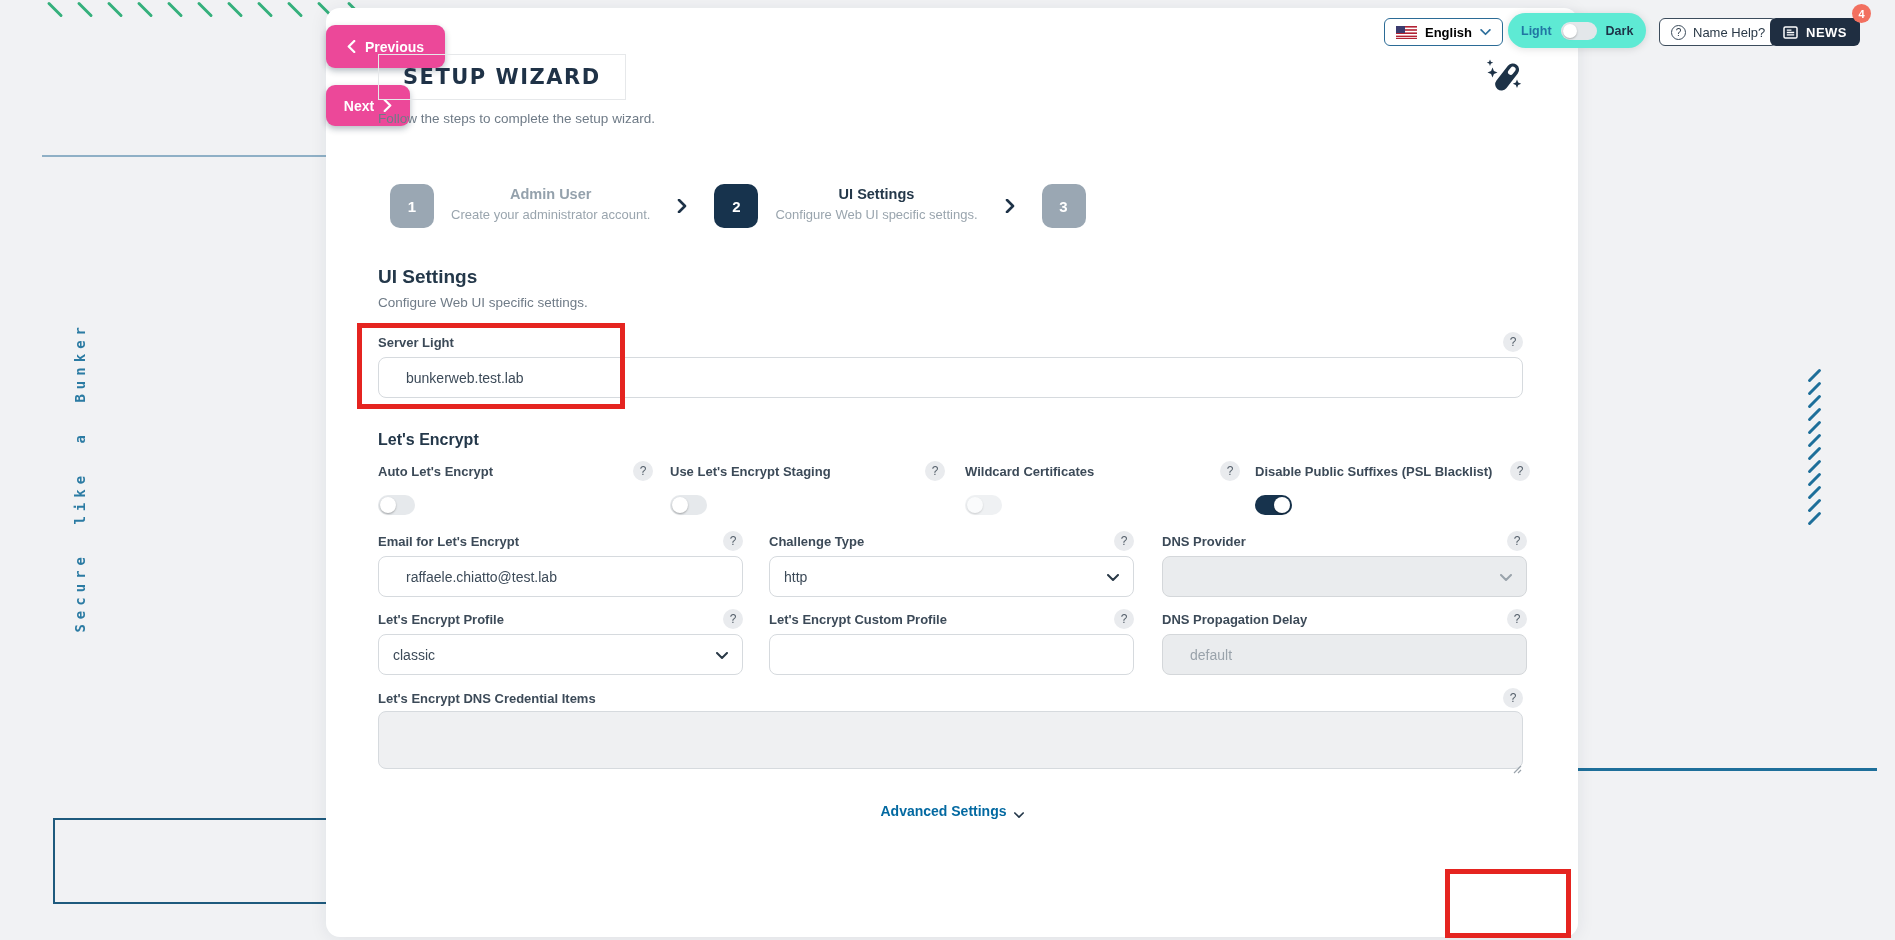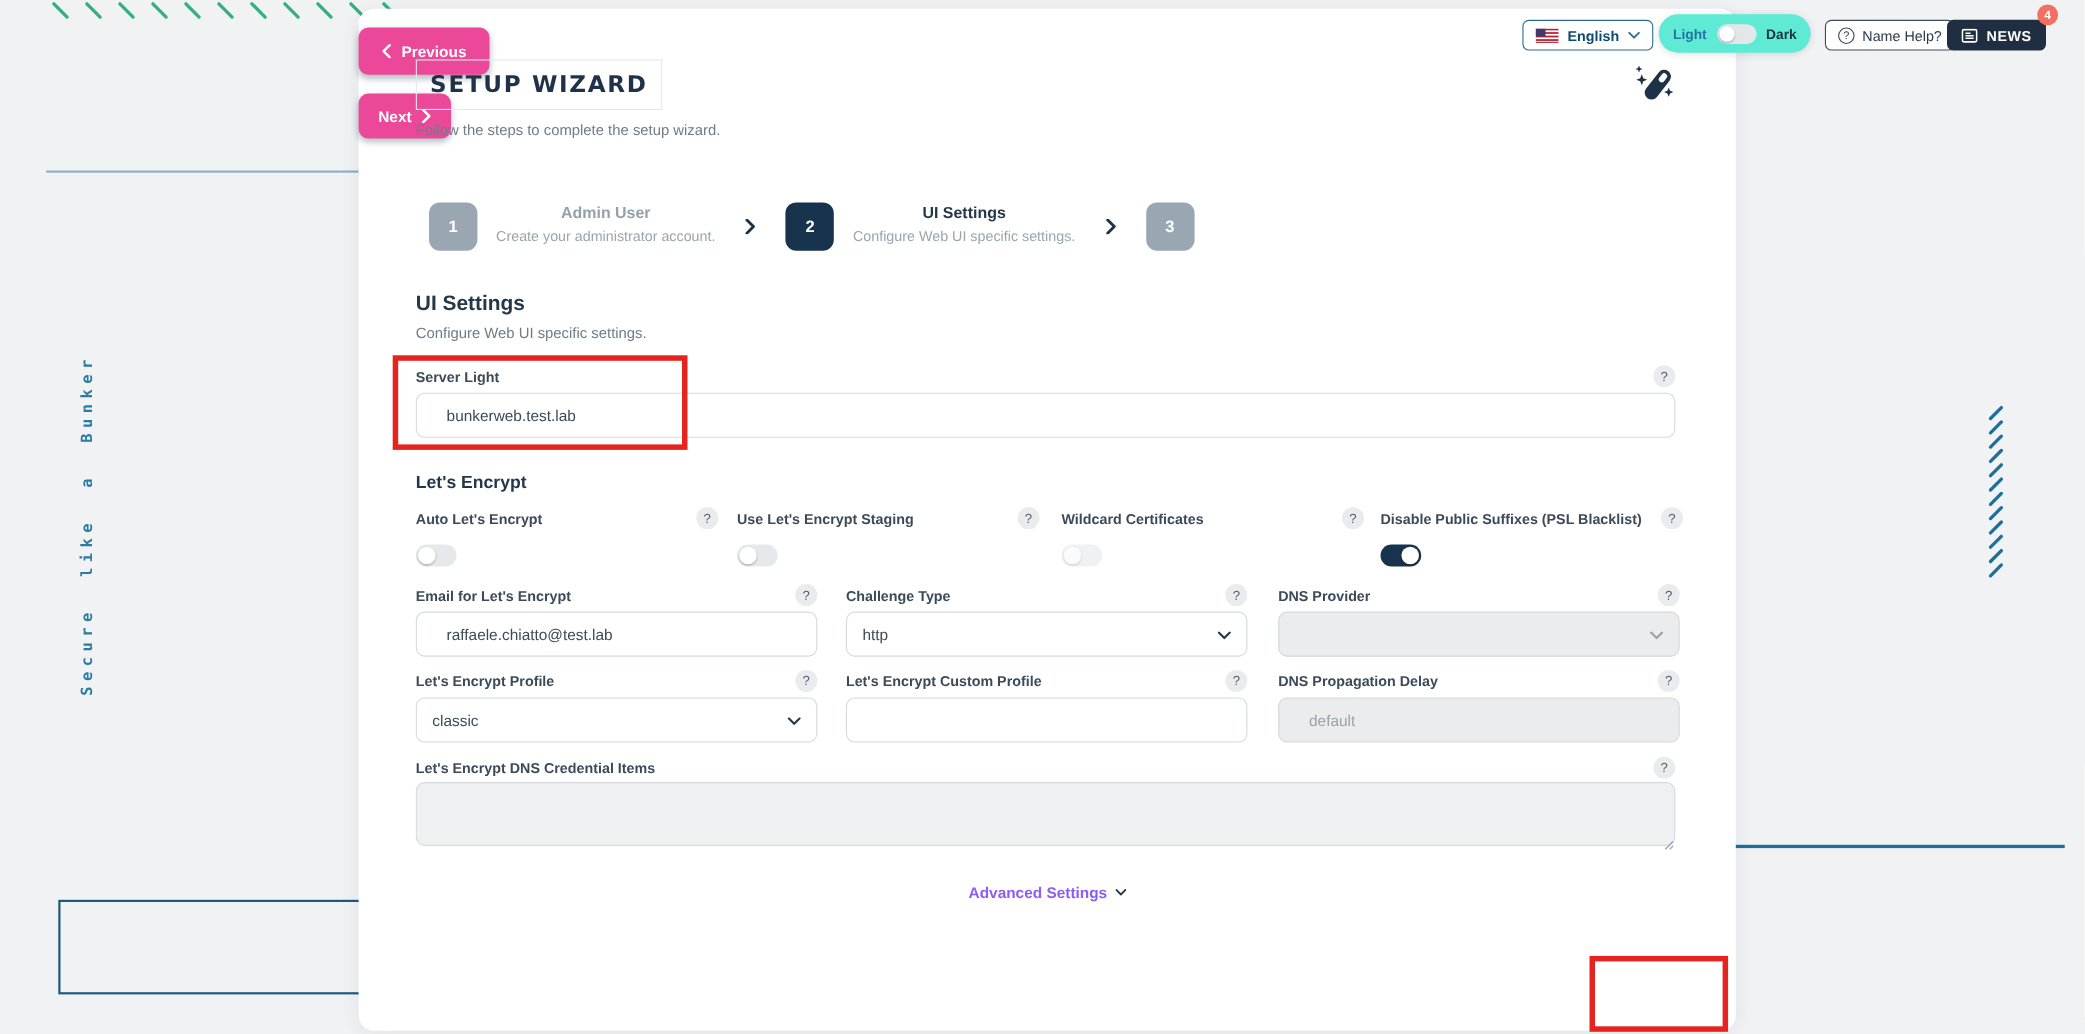--- a/index.html
+++ b/index.html
@@ -33,21 +33,21 @@
     background:#ffffff; border-radius:14px; z-index:1;
     box-shadow:0 2px 18px rgba(20,40,60,.08);
   }
 
   
   .controls { position:absolute; z-index:3; }
   .lang-btn {
     left:1384px; top:18px; height:28px;
     display:flex; align-items:center; gap:8px; padding:0 11px;
     background:#fff; border:1px solid #2b6b96; border-radius:6px;
-    color:#0c4a6e; font-size:13px; font-weight:bold; cursor:pointer;
+    color:#000000; font-size:13px; font-weight:bold; cursor:pointer;
   }
   .theme-pill {
     left:1508px; top:13px; height:35px; border-radius:18px;
     display:flex; align-items:center; gap:9px; padding:0 13px;
     background:#5eead4; box-shadow:0 1px 8px rgba(0,0,0,.13);
   }
   .theme-pill .light { color:#2176a3; font-size:12.5px; font-weight:bold; }
   .theme-pill .dark  { color:#1d3247; font-size:12.5px; font-weight:bold; }
   .theme-switch { width:36px; height:18px; border-radius:9px; background:#e3e7ea; position:relative; cursor:pointer; }
   .theme-switch .knob { position:absolute; left:2px; top:2px; width:14px; height:14px; border-radius:50%; background:#fff; box-shadow:0 1px 2px rgba(0,0,0,.25); }
@@ -67,21 +67,21 @@
   }
   .news-badge {
     left:1852px; top:4px; width:19px; height:19px; border-radius:50%;
     background:#f2705f; color:#fff; font-size:11px; font-weight:bold;
     display:flex; align-items:center; justify-content:center;
   }
 
   
   .card > div { position:absolute; }
   .title-box {
-    left:52px; top:46px; padding:10px 12px;
+    left:52px; top:46px; padding:10px 24px;
     border:1px solid #e6e8ea;
   }
   .title-box h1 {
     font-family:"DejaVu Sans", sans-serif; font-size:21px; font-weight:900;
     letter-spacing:1.5px; color:#1f3247;
   }
   .wand { left:1156px; top:46px; }
   .subtitle { left:52px; top:103px; font-size:13.5px; color:#6f7b87; }
 
   .steps { left:64px; top:176px; display:flex; align-items:center; }
@@ -148,22 +148,22 @@
 
   .ta-group { left:52px; top:680px; width:1145px; }
   .ta {
     width:100%; height:58px; margin-top:3px; resize:none;
     border:1px solid #d6dade; border-radius:8px; background:#eff0f2;
     position:relative;
   }
   .ta-handle { position:absolute; right:56px; top:752px; width:9px; height:9px; }
 
   .advanced { left:0; top:795px; width:1252px; display:flex; justify-content:center; }
-  .advanced .inner { display:flex; align-items:center; gap:7px; cursor:pointer;
-    font-size:14px; font-weight:600; color:#8b5cf6; }
+  .advanced .inner { display:flex; align-items:flex-end; gap:7px; cursor:pointer;
+    font-size:14px; font-weight:600; color:#0369a1; }
 
   .btn {
     display:flex; align-items:center; justify-content:center; gap:9px;
     background:#ec4899; color:#fff; font-size:14px; font-weight:600;
     border:none; border-radius:9px; cursor:pointer;
     font-family:"Liberation Sans", sans-serif;
     box-shadow:0 3px 6px rgba(15,40,60,.3);
     margin-top:17px;
   }
   .prev-btn { left:26px; top:873px; width:119px; height:43px; }

